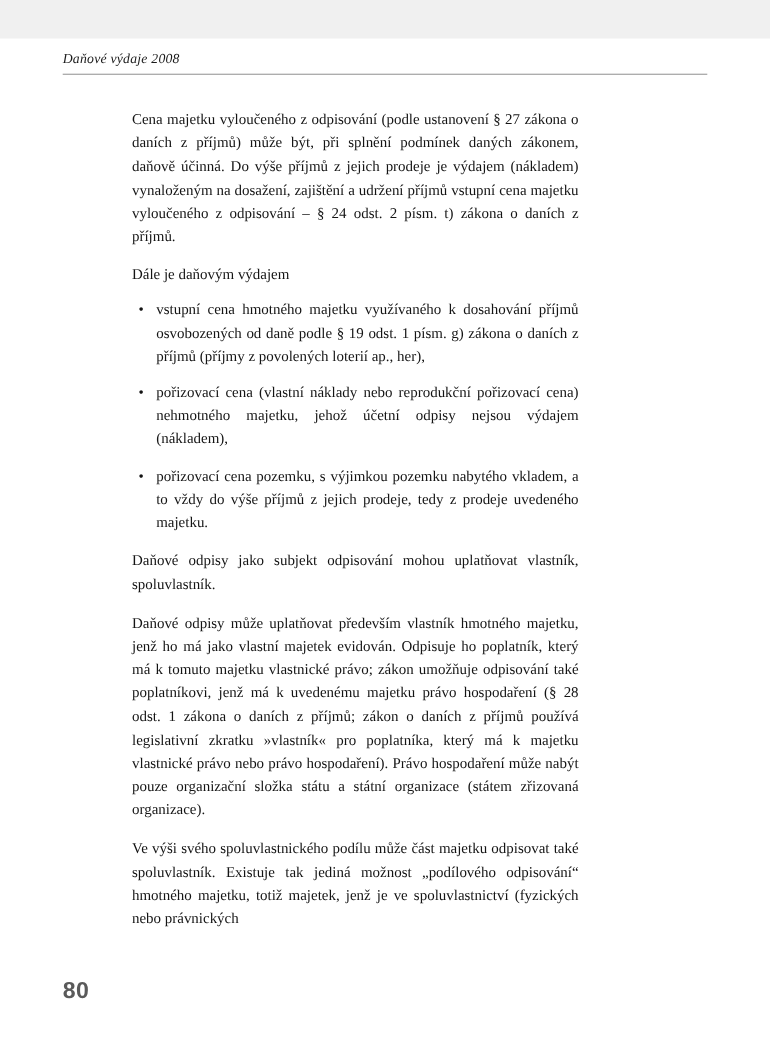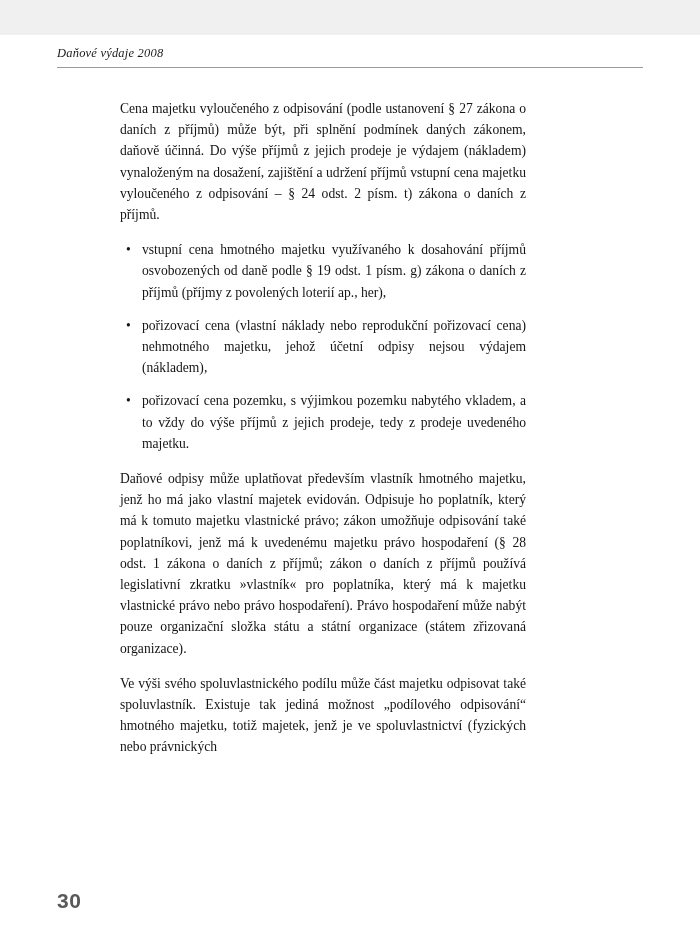--- a/index.html
+++ b/index.html
@@ -114,39 +114,41 @@
 
   <div class="running-head">Daňové výdaje 2008</div>
 
   <div class="header-rule"></div>
 
   <div class="content">
 
 
     <p class="para">Cena majetku vyloučeného z odpisování (podle ustanovení § 27 zákona o daních z příjmů) může být, při splnění podmínek daných zákonem, daňově účinná. Do výše příjmů z jejich prodeje je výdajem (nákladem) vynaloženým na dosažení, zajištění a udržení příjmů vstupní cena majetku vyloučeného z odpisování – § 24 odst. 2 písm. t) zákona o daních z příjmů.</p>
 
+    <p class="para lead-in">Dále je daňovým výdajem</p>
 
     <ul class="bullets">
       <li>
         <span class="bullet-dot">•</span>
         <span>vstupní cena hmotného majetku využívaného k dosahování příjmů osvobozených od daně podle § 19 odst. 1 písm. g) zákona o daních z příjmů (příjmy z povolených loterií ap., her),</span>
       </li>
       <li>
         <span class="bullet-dot">•</span>
         <span>pořizovací cena (vlastní náklady nebo reprodukční pořizovací cena) nehmotného majetku, jehož účetní odpisy nejsou výdajem (nákladem),</span>
       </li>
       <li>
         <span class="bullet-dot">•</span>
         <span>pořizovací cena pozemku, s výjimkou pozemku nabytého vkladem, a to vždy do výše příjmů z jejich prodeje, tedy z prodeje uvedeného majetku.</span>
       </li>
     </ul>
 
 
+    <p class="para">Daňové odpisy jako subjekt odpisování mohou uplatňovat vlastník, spoluvlastník.</p>
 
     <p class="para">Daňové odpisy může uplatňovat především vlastník hmotného majetku, jenž ho má jako vlastní majetek evidován. Odpisuje ho poplatník, který má k tomuto majetku vlastnické právo; zákon umožňuje odpisování také poplatníkovi, jenž má k uvedenému majetku právo hospodaření (§ 28 odst. 1 zákona o daních z příjmů; zákon o daních z příjmů používá legislativní zkratku »vlastník« pro poplatníka, který má k majetku vlastnické právo nebo právo hospodaření). Právo hospodaření může nabýt pouze organizační složka státu a státní organizace (státem zřizovaná organizace).</p>
 
     <p class="para">Ve výši svého spoluvlastnického podílu může část majetku odpisovat také spoluvlastník. Existuje tak jediná možnost „podílového odpisování“ hmotného majetku, totiž majetek, jenž je ve spoluvlastnictví (fyzických nebo právnických</p>
 
   </div>
 
-  <div class="folio">30</div>
+  <div class="folio">80</div>
 
 </div>
 
 </body></html>

